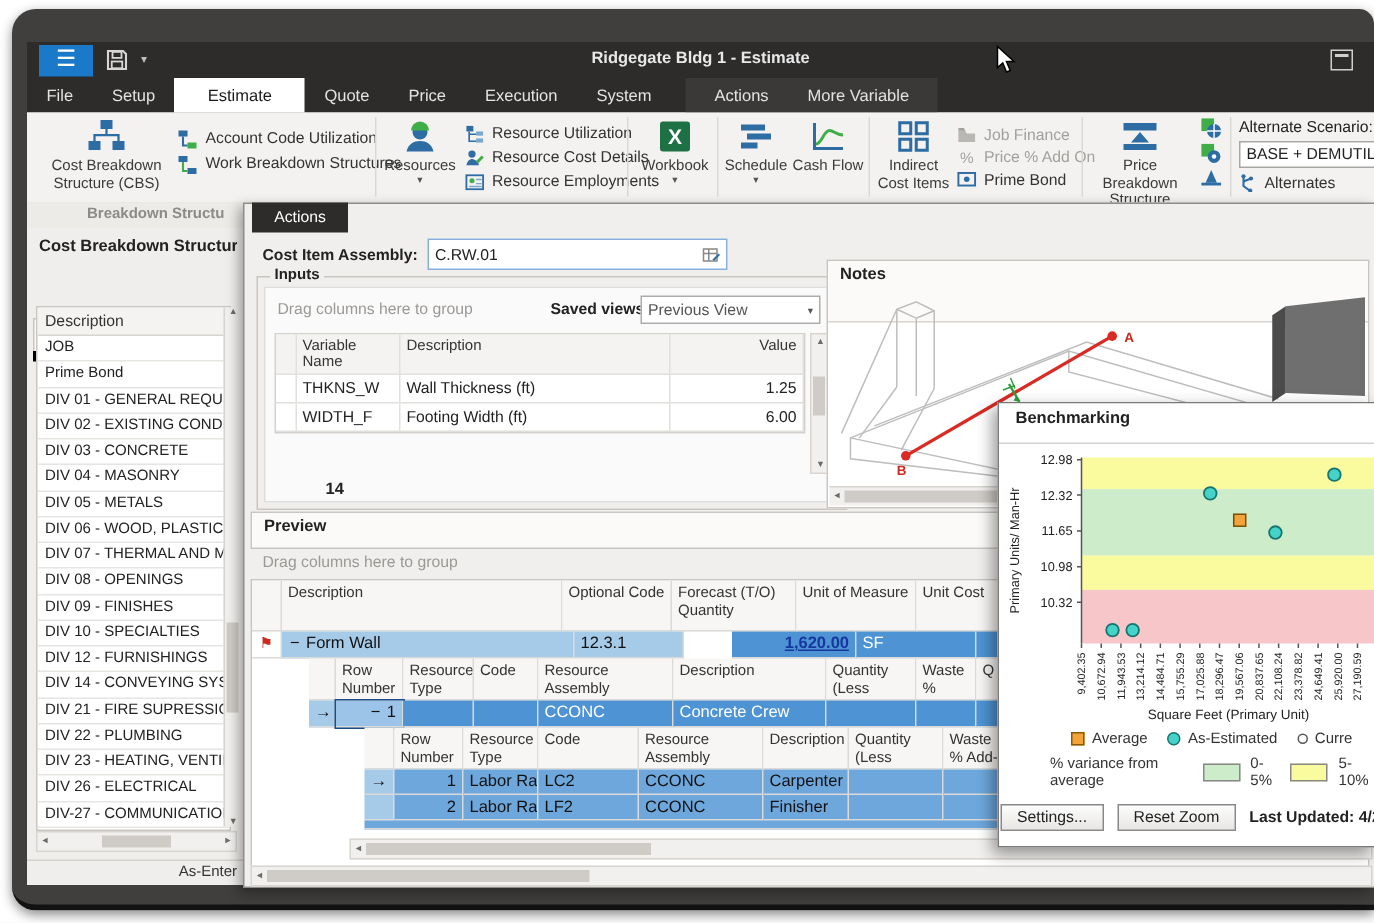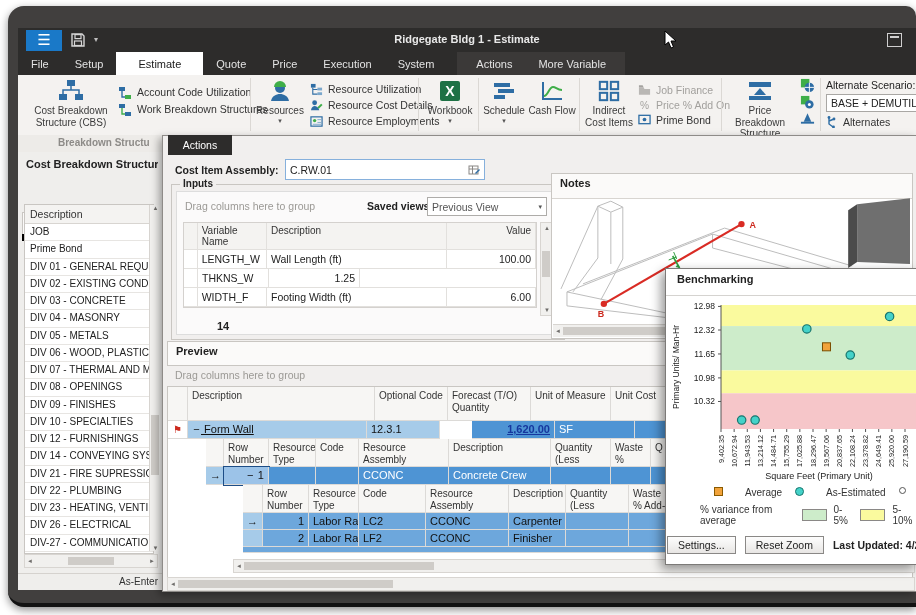--- a/index.html
+++ b/index.html
@@ -82,21 +82,21 @@
   .ig-head{background:#f4f3f1;color:#333;}
   .ig-head>div{padding-top:2px;padding-bottom:2px;font-size:10px;line-height:1.1;white-space:normal;}
   .ig-data{height:18px;line-height:17px;font-size:10.5px;}
   #inputs-vscroll{right:5px;top:30px;width:12px;height:92px;background:#f1f0ee;border:1px solid #d8d5d1;
     font-size:6px;color:#6e6c6a;text-align:center;line-height:10px;}
   #inputs-vthumb{left:1px;top:28px;width:8px;height:26px;background:#cfccc8;}
   #inputs-count{left:40px;top:128px;font-weight:bold;font-size:11px;}
   
   #notes{left:388px;top:37px;width:360px;height:164px;background:#fff;border:1px solid #c9c6c2;}
   #notes-head{left:0;right:0;top:0;height:19px;border-bottom:1px solid #d8d5d1;background:#fbfaf9;
-    font-weight:bold;padding:3px 0 2px 8px;font-size:11px;}
+    font-weight:bold;padding:3px 0 18px 8px;font-size:11px;}
   #notes-canvas{left:1px;top:20px;width:357px;height:129px;}
   #notes-hscroll{left:1px;bottom:1px;height:12px;right:1px;background:#f1f0ee;border-top:1px solid #d8d5d1;
     font-size:6px;color:#6e6c6a;display:flex;align-items:center;padding-left:2px;gap:2px;}
   #notes-hthumb{width:150px;height:8px;background:#cfccc8;}
   
   #preview-head{left:4px;top:205px;width:744px;height:20px;background:#fbfaf9;border:1px solid #c9c6c2;
     font-weight:bold;padding:3px 0 0 8px;font-size:11px;}
   #preview-draghint{left:12px;top:233px;color:#9b9995;font-size:10.5px;}
   #pv{left:4px;top:250px;width:744px;height:193px;background:#fff;border:1px solid #c9c6c2;overflow:hidden;}
   .pv-row{display:flex;position:absolute;left:0;right:0;}
@@ -114,21 +114,21 @@
   .hscroll{position:absolute;height:12px;background:#f1f0ee;border:1px solid #d8d5d1;font-size:6px;
     color:#6e6c6a;display:flex;align-items:center;gap:2px;padding:0 2px;}
   .hthumb{height:8px;background:#cfccc8;}
   
   #bench{left:665px;top:268px;width:251px;height:295px;background:#fff;border:1px solid #7c7a78;
     box-shadow:-4px 4px 10px rgba(0,0,0,.4);}
   #bench-title{left:0;right:0;top:0;height:22px;border-bottom:1px solid #d5d3d0;font-weight:bold;
     font-size:11px;padding:4px 0 0 11px;background:#fff;}
   #bench-legend{left:0;top:216px;right:0;height:14px;display:flex;align-items:center;gap:13px;
     padding-left:48px;font-size:10px;color:#333;}
-  .lg-item{display:flex;gap:22px;white-space:nowrap;}
+  .lg-item{display:flex;align-items:center;gap:5px;white-space:nowrap;}
   .lg-sq{width:7px;height:7px;background:#f2a33a;border:1px solid #8a5a00;}
   .lg-ci{width:7px;height:7px;border-radius:50%;background:#44d2c9;border:1px solid #17756d;}
   .lg-ho{width:5px;height:5px;border-radius:50%;background:#fff;border:1px solid #555;}
   #bench-variance{left:0;top:238px;right:0;height:16px;display:flex;align-items:center;gap:7px;
     padding-left:34px;font-size:10px;color:#333;}
   .sw{width:27px;height:10px;border:1px solid #8a8886;}
   #bench-buttons{left:0;top:265px;right:0;height:22px;display:flex;align-items:center;gap:9px;padding-left:1px;}
   .bench-btn{border:1px solid #8a8886;background:linear-gradient(#fdfdfd,#e8e6e4);padding:2px 10px;
     font-size:10.5px;white-space:nowrap;}
   #last-updated{font-size:10.5px;font-weight:bold;white-space:nowrap;}
@@ -425,27 +425,22 @@
       </div>
       <div class="abs" id="inputs-grid">
           <div class="ig-row ig-head">
             <div class="ig-lead"></div>
             <div class="ig-var">Variable Name</div>
             <div class="ig-desc">Description</div>
             <div class="ig-val">Value</div>
           </div>
           <div class="ig-row ig-data">
             <div class="ig-lead"></div>
-            <div class="ig-var">LENGTH_W</div>
-            <div class="ig-desc">Wall Length (ft)</div>
-            <div class="ig-val">100.00</div>
-          </div>
-          <div class="ig-row ig-data">
-            <div class="ig-lead"></div>
             <div class="ig-var">THKNS_W</div>
+            <div class="ig-desc">Wall Thickness (ft)</div>
             <div class="ig-val">1.25</div>
           </div>
           <div class="ig-row ig-data">
             <div class="ig-lead"></div>
             <div class="ig-var">WIDTH_F</div>
             <div class="ig-desc">Footing Width (ft)</div>
             <div class="ig-val">6.00</div>
           </div>
         </div>
       <div class="abs" id="inputs-vscroll">
@@ -504,21 +499,21 @@
         <div style="width: 20px;"></div>
         <div style="width: 187px;">Description</div>
         <div style="width: 73px;">Optional Code</div>
         <div style="width: 83px;">Forecast (T/O) Quantity</div>
         <div style="width: 80px;">Unit of Measure</div>
         <div style="width: 74px;">Unit Cost</div>
         <div style="flex: 1 1 0%;"></div>
       </div>
       <div class="pv-row" style="top: 34px; height: 18px; line-height: 17px;">
         <div class="flagcell cell-c" style="width: 20px;">⚑</div>
-        <div class="sel-light" style="width: 179px; text-decoration: underline;"><span class="expander">−</span><span> Form Wall</span></div>
+        <div class="sel-light" style="width: 195px;"><span class="expander">−</span><span> Form Wall</span></div>
         <div class="sel-light" style="width: 73px;">12.3.1</div>
         <div class="sel-dark cell-r" style="width: 83px; margin-left: 32px;"><span class="fw-link">1,620.00</span></div>
         <div class="sel-dark" style="width: 80px;">SF</div>
         <div class="sel-dark cell-r" style="width: 74px;">$3.8</div>
         <div class="sel-dark" style="flex: 1 1 0%;"></div>
       </div>
       <div class="pv-row hdr" style="top: 52px; height: 28px; line-height: 27px; left: 38px;">
         <div style="width: 18px;"></div>
         <div style="width: 45px;">Row Number</div>
         <div style="width: 47px;">Resource Type</div>

